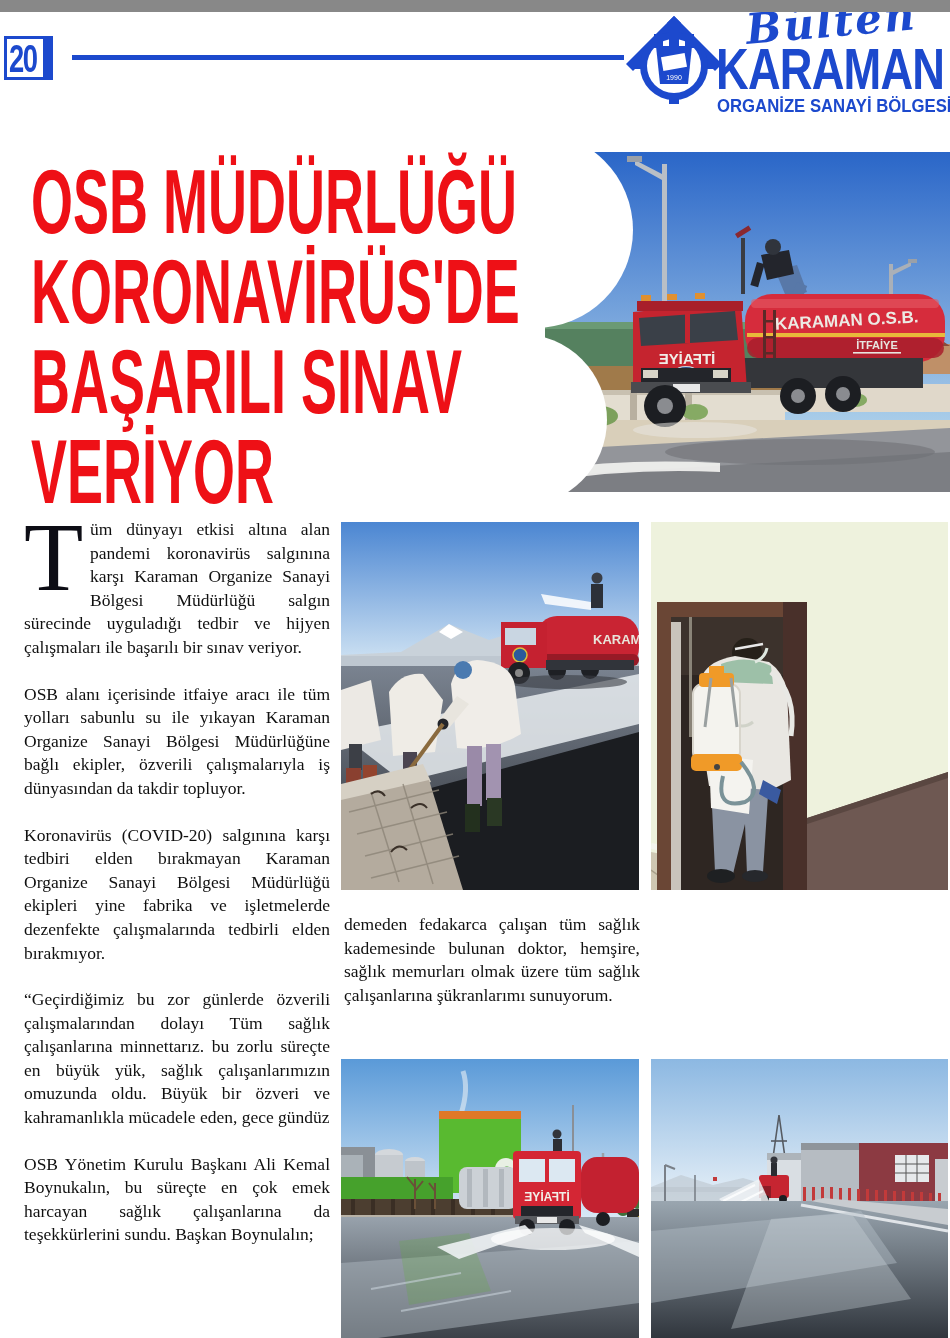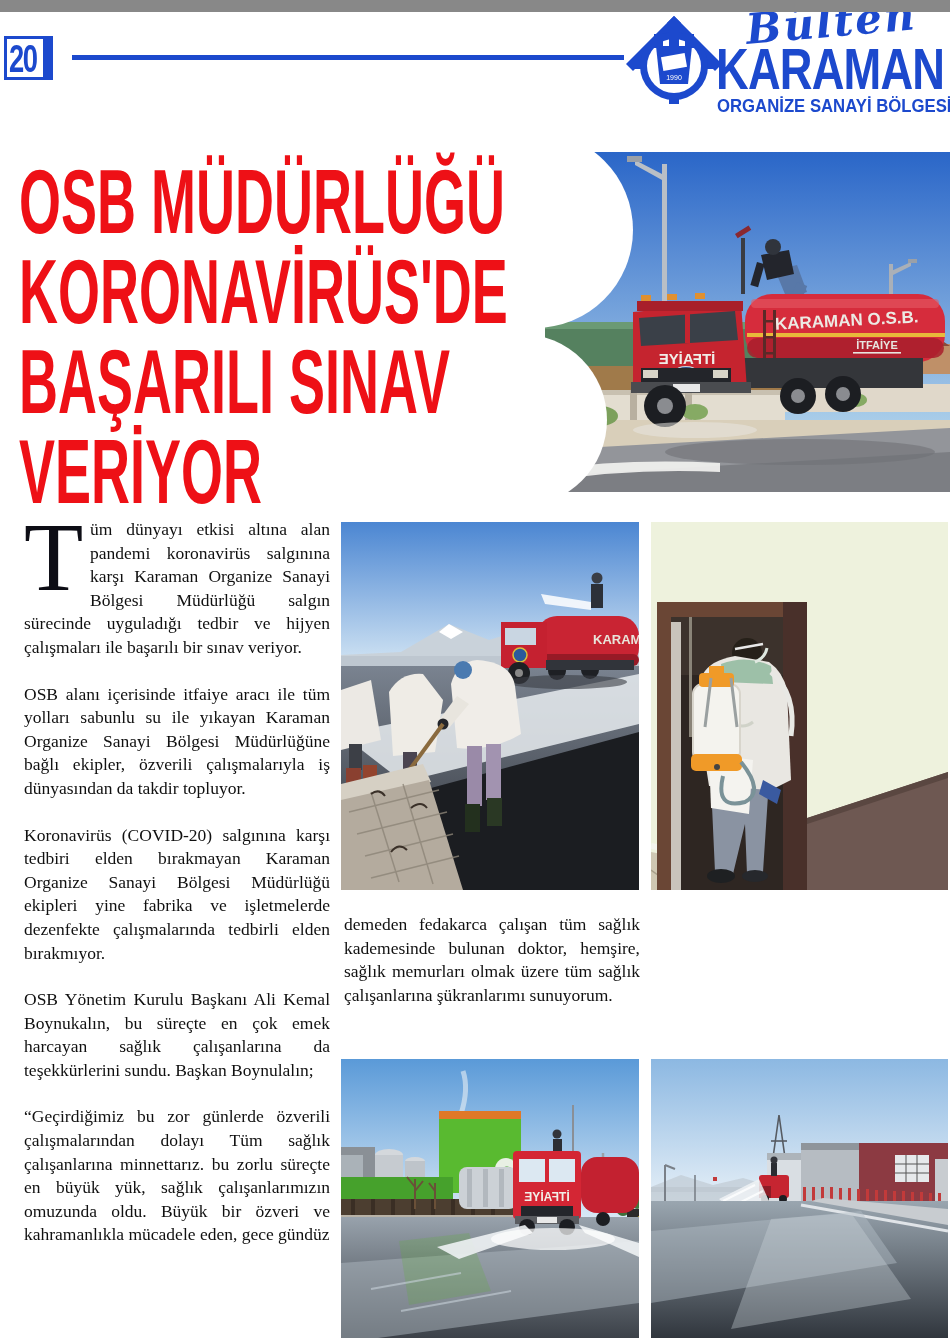--- a/index.html
+++ b/index.html
@@ -14,21 +14,21 @@
                color:#1c49cd;transform:scaleX(.72);transform-origin:left top;letter-spacing:-2px;}
   .hline{left:72px;top:43px;width:552px;height:5px;background:#1c49cd;}
   .brand-script{left:748px;top:-4px;font:bold italic 42px/44px "DejaVu Serif",serif;color:#1c49cd;
                 transform:rotate(-5deg);transform-origin:left bottom;letter-spacing:2px;}
   .brand-title{left:716px;top:28px;font:900 58px/58px "Liberation Sans",sans-serif;color:#1c49cd;
                transform:scaleX(.78);transform-origin:left top;letter-spacing:-1px;white-space:nowrap;}
   .brand-sub{left:717px;top:84px;font:bold 19px/20px "Liberation Sans",sans-serif;color:#1c49cd;
              transform:scaleX(.88);transform-origin:left top;white-space:nowrap;}
 
   
-  .headline{left:19px;top:145px;width:700px;}
+  .headline{left:31px;top:145px;width:700px;}
   .headline div{font:bold 90px/90px "Liberation Sans",sans-serif;color:#ee1016;
                 transform:scaleX(.60);transform-origin:left top;white-space:nowrap;letter-spacing:0px;}
 
   
   .coltext{font-size:17.5px;line-height:23.6px;text-align:justify;}
   .coltext p{margin:0 0 23px 0;}
   .dropcap{float:left;font-family:"Liberation Serif",serif;font-weight:normal;color:#0d0d15;
            font-size:97px;line-height:74px;height:70px;width:60px;margin:3px 6px 0 0;}
   .photo{overflow:hidden;}
   .photo svg{display:block;}
@@ -161,22 +161,22 @@
 
       <circle cx="-10" cy="78" r="98" fill="#ffffff"></circle>
       <circle cx="-24" cy="268" r="86" fill="#ffffff"></circle>
     </svg>
   </div>
 
   <div class="abs coltext" style="left:24px;top:506px;width:306px;height:832px">
     <p><span class="dropcap">T</span><span>üm dünyayı etkisi altına alan pandemi koronavirüs salgınına karşı Karaman Organize Sanayi Bölgesi Müdürlüğü salgın sürecinde uyguladığı tedbir ve hijyen çalışmaları ile başarılı bir sınav veriyor.</span></p>
     <p>OSB alanı içerisinde itfaiye aracı ile tüm yolları sabunlu su ile yıkayan Karaman Organize Sanayi Bölgesi Müdürlüğüne bağlı ekipler, özverili çalışmalarıyla iş dünyasından da takdir topluyor.</p>
     <p>Koronavirüs (COVID-20) salgınına karşı tedbiri elden bırakmayan Karaman Organize Sanayi Bölgesi Müdürlüğü ekipleri yine fabrika ve işletmelerde dezenfekte çalışmalarında tedbirli elden bırakmıyor.</p>
+    <p>“Geçirdiğimiz bu zor günlerde özverili çalışmalarından dolayı Tüm sağlık çalışanlarına minnettarız.  bu zorlu süreçte en büyük yük, sağlık çalışanlarımızın omuzunda oldu. Büyük bir özveri ve kahramanlıkla mücadele eden, gece gündüz</p>
     <p>OSB Yönetim Kurulu Başkanı Ali Kemal Boynukalın, bu süreçte en çok emek harcayan sağlık çalışanlarına da teşekkürlerini sundu. Başkan Boynulalın;</p>
-    <p>“Geçirdiğimiz bu zor günlerde özverili çalışmalarından dolayı Tüm sağlık çalışanlarına minnettarız.  bu zorlu süreçte en büyük yük, sağlık çalışanlarımızın omuzunda oldu. Büyük bir özveri ve kahramanlıkla mücadele eden, gece gündüz</p>
   </div>
 
   <div class="abs photo" style="left:341px;top:510px;width:298px;height:368px">
     <svg width="298" height="368" viewBox="0 0 298 368">
       <defs>
         <linearGradient id="gSky2" x1="0" y1="0" x2="0" y2="1">
           <stop offset="0" stop-color="#4b86d2"></stop>
             <stop offset="1" stop-color="#d4e6f4"></stop>
         </linearGradient>
         <linearGradient id="gAsph" x1="0" y1="0" x2="0" y2="1">

